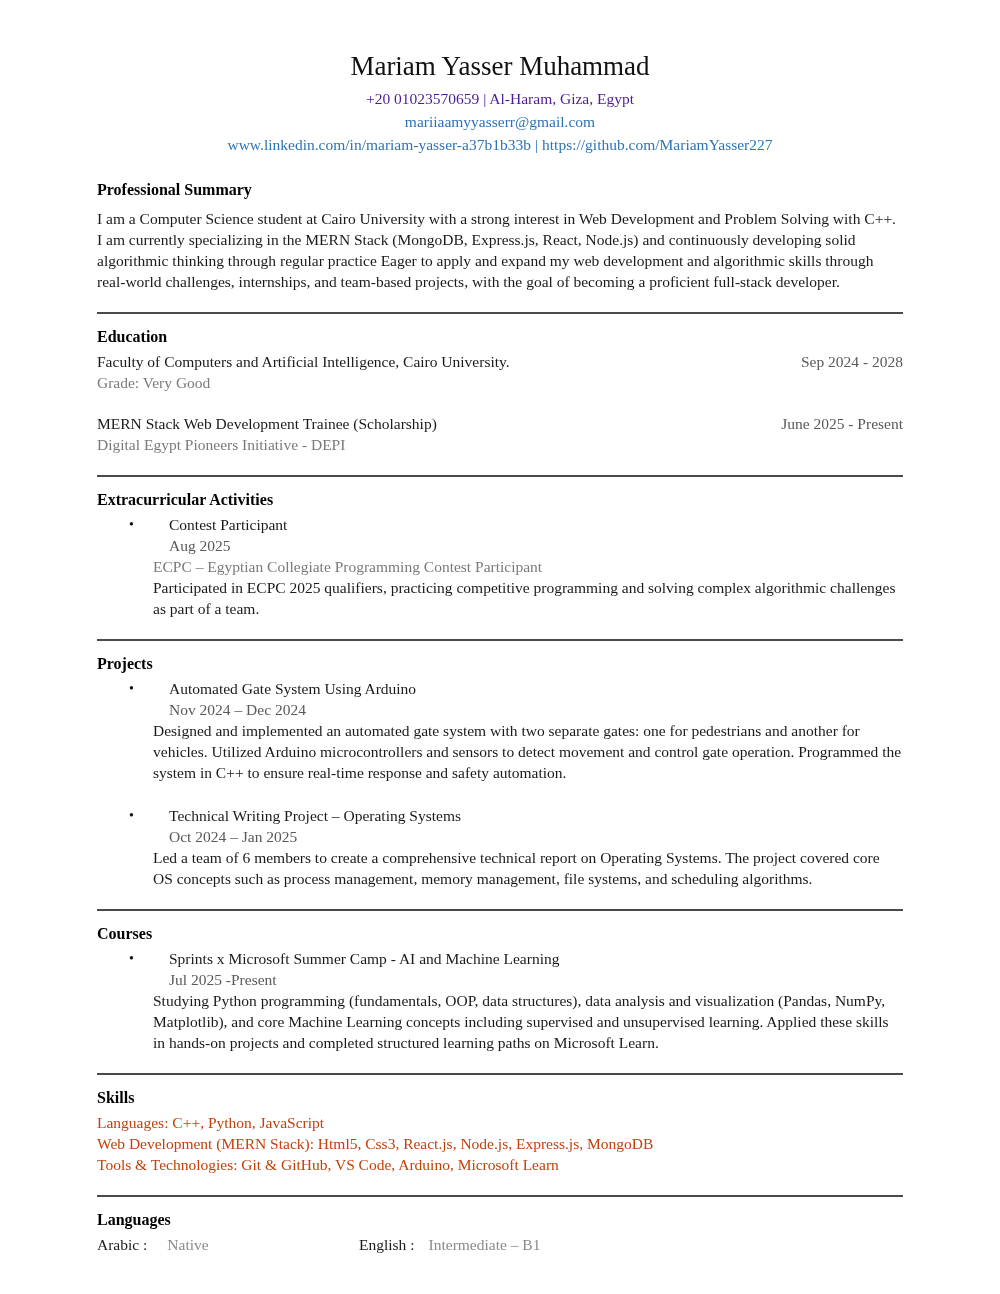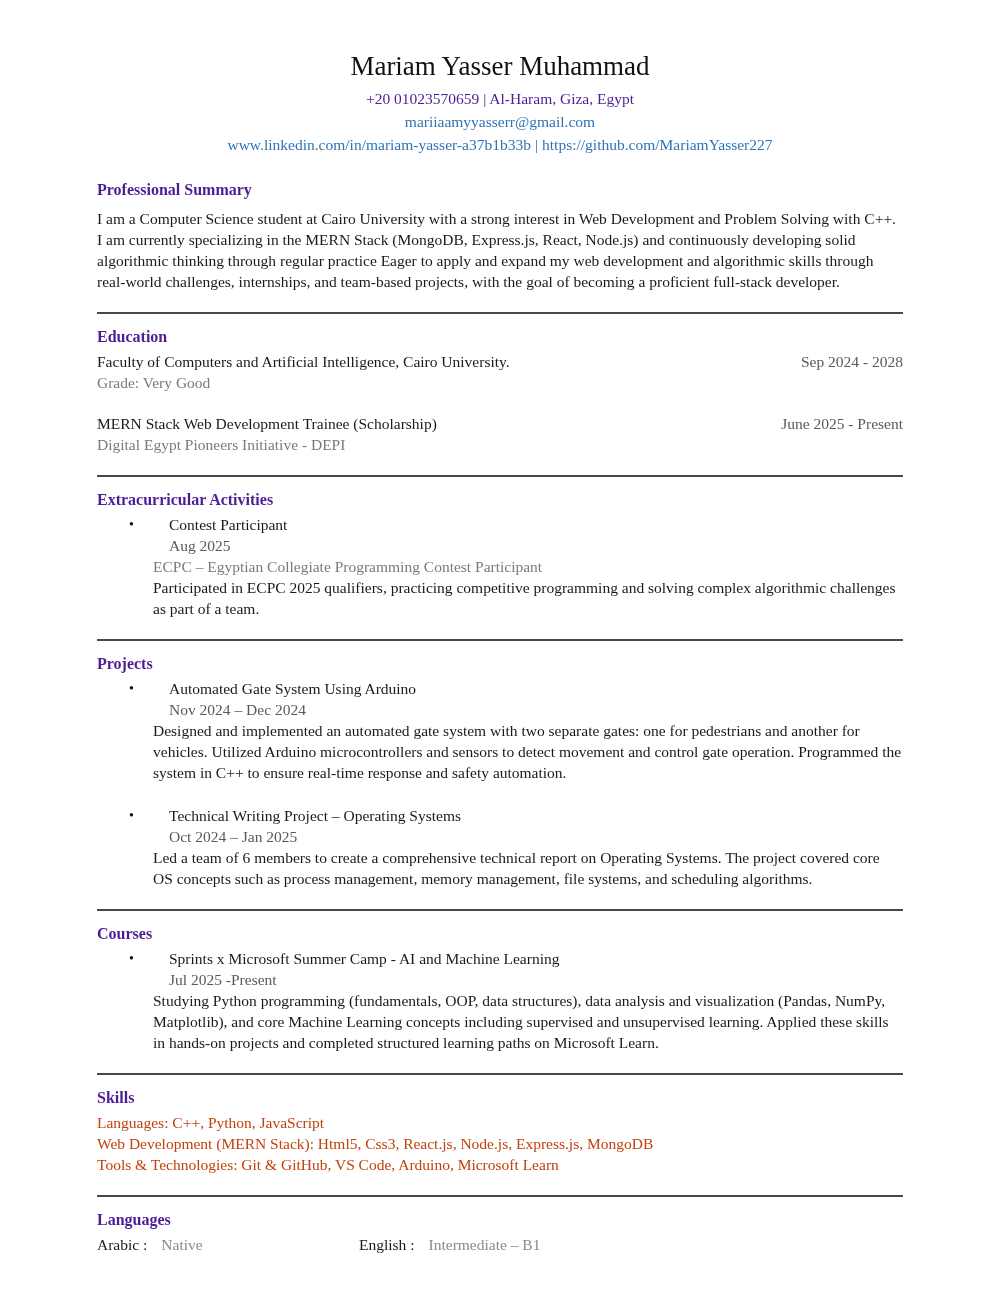--- a/index.html
+++ b/index.html
@@ -33,21 +33,21 @@
   a.doc-link {
     color: #2e74b5;
     text-decoration: none;
     cursor: pointer;
   }
   .link-sep { color: #2e74b5; padding: 0 4px; }
   
   .section-heading {
     font-weight: 700;
     font-size: 16px;
-    color: #4c1d95;
+    color: #000000;
     margin: 12px 0 4px 0;
   }
   .summary-section { margin-top: 24px; }
   .summary-text { margin: 8px 0 0 0; text-align: left; }
   hr.section-divider {
     border: none;
     border-top: 2px solid #4a4a4a;
     margin: 20px 0 12px 0;
   }
   
@@ -70,21 +70,21 @@
   .bullet-row { display: flex; justify-content: space-between; align-items: baseline; flex-direction: column; }
   .item-title { color: #1a1a1a; }
   .item-date { color: #595959; white-space: nowrap; margin-left: 16px; }
   .item-subtitle { color: #7a7a7a; }
   .item-desc { color: #1a1a1a; }
   
   .skills-line { color: #c2410c; }
   
   .lang-row { display: flex; margin-top: 2px; }
   .lang-pair { display: flex; align-items: baseline; }
-  .lang-pair.first { width: 262px; }
+  .lang-pair.first { width: 262px; gap: 6px; }
   .lang-label { color: #1a1a1a; }
   .lang-level { color: #8a8a8a; margin-left: 14px; }
 </style>
 </head>
 <body>
 
 <div class="page">
 
   <div class="header">
     <div class="candidate-name">Mariam Yasser Muhammad</div>

